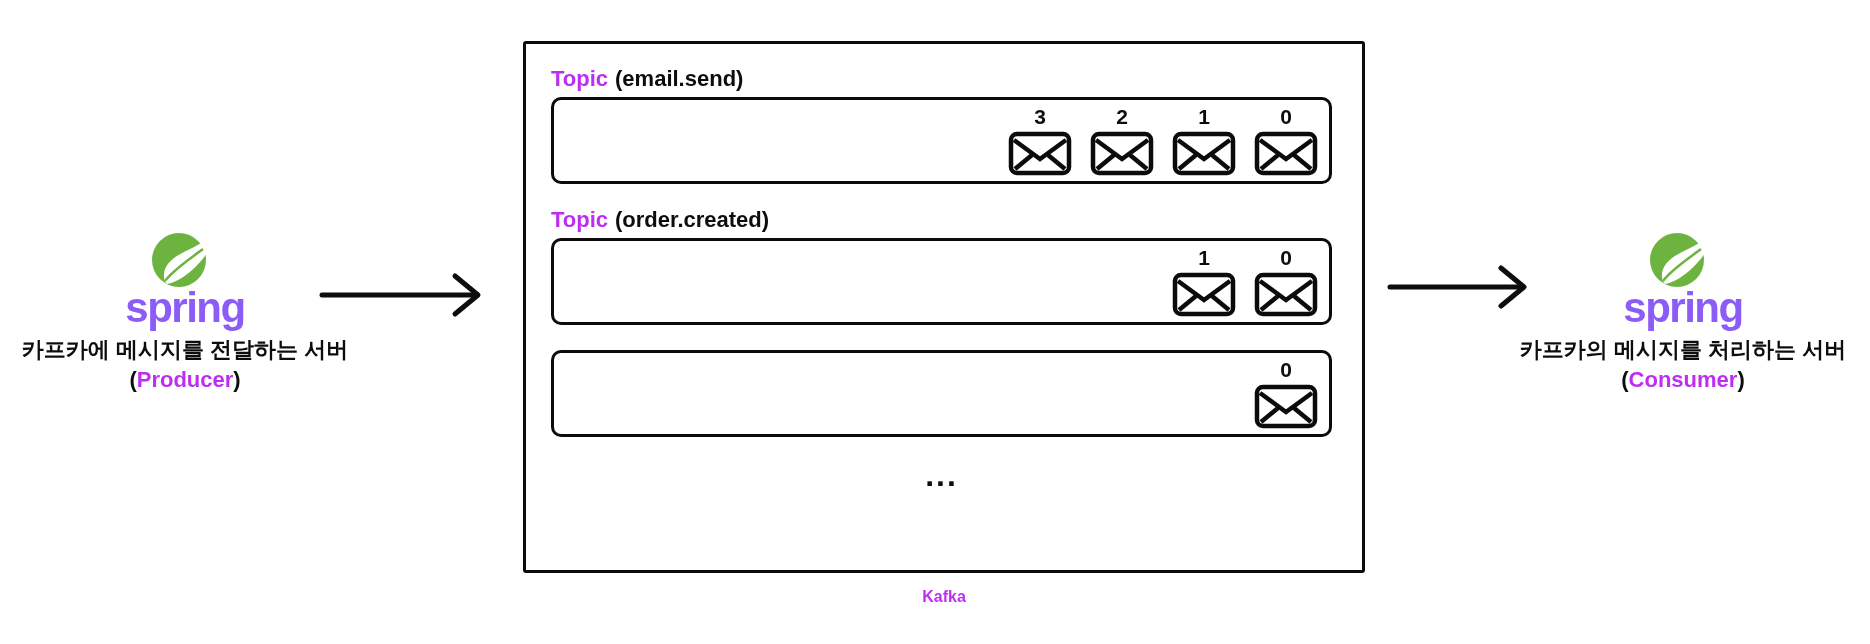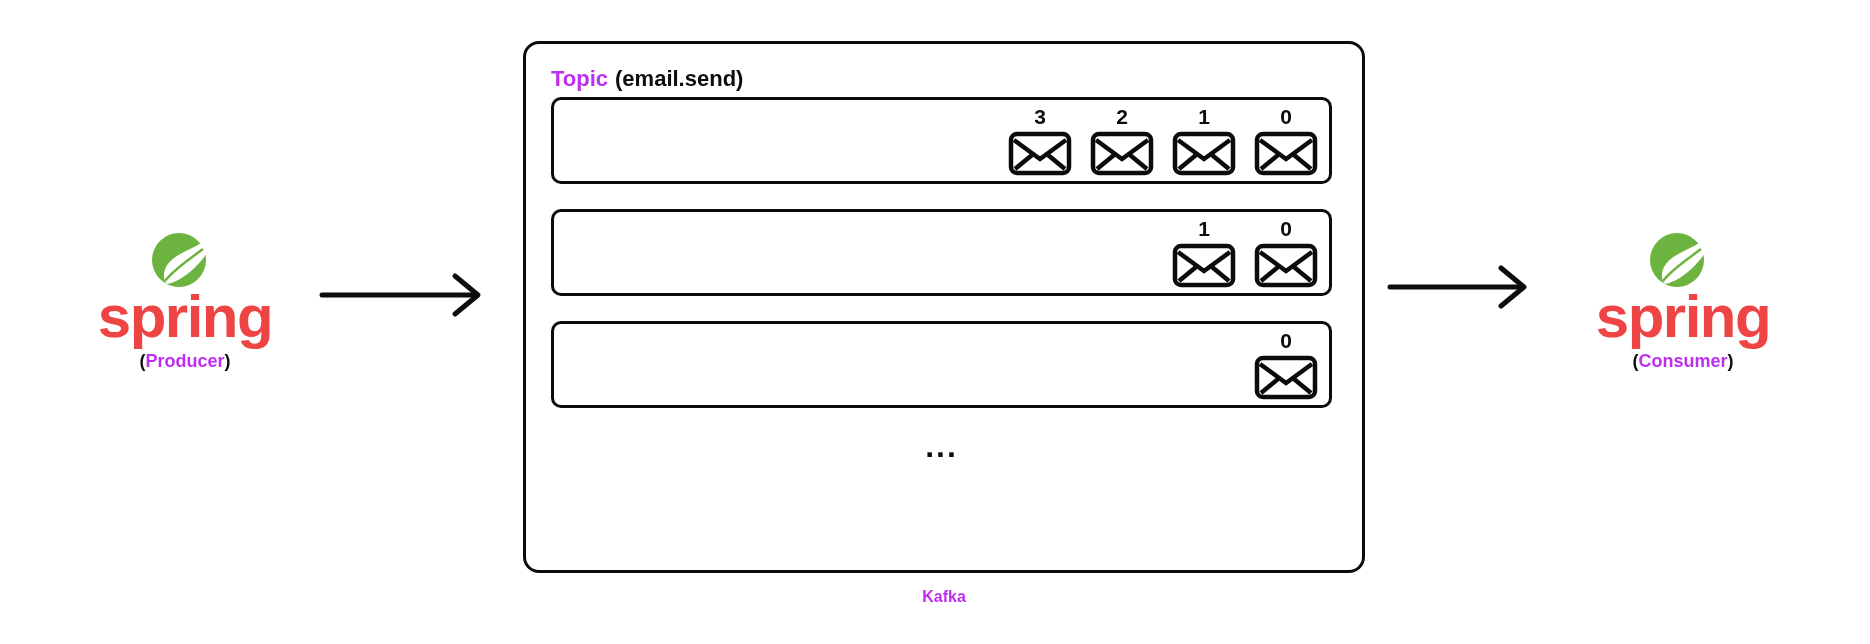--- a/index.html
+++ b/index.html
@@ -7,35 +7,35 @@
     width:1870px;height:644px;position:relative;overflow:hidden;
     font-family:"Liberation Sans","DejaVu Sans",sans-serif;color:#0d0d0d;
   }
   .abs{position:absolute;}
 
   
   .spring-node{display:flex;flex-direction:column;align-items:center;text-align:center;}
   .node-producer{left:5px;top:227px;width:360px;}
   .node-consumer{left:1503px;top:227px;width:360px;}
   .spring-wordmark{
-    font-size:60px;font-weight:bold;letter-spacing:-1.5px;line-height:1;
-    color:#ef4444;margin-top:-2px;
+    font-size:42px;font-weight:bold;letter-spacing:-1.5px;line-height:1;
+    color:#8b5cf6;margin-top:-2px;
   }
   .node-desc{font-size:22px;font-weight:bold;line-height:1.2;margin-top:8px;white-space:nowrap;}
-  .node-role{font-size:18px;font-weight:bold;line-height:1.2;margin-top:4px;}
+  .node-role{font-size:22px;font-weight:bold;line-height:1.2;margin-top:4px;}
   .accent{color:#BE2EF2;}
 
   
   .arrow svg{display:block;}
   .arrow path{stroke:#0d0d0d;stroke-width:5;fill:none;stroke-linecap:round;stroke-linejoin:round;}
 
   
   .kafka-box{
     left:523px;top:41px;width:842px;height:532px;box-sizing:border-box;
-    border:3px solid #0b0b0b;border-radius:16px;background:#fff;
+    border:3px solid #0b0b0b;border-radius:3px;background:#fff;
     padding:24px 30px 0 25px;
   }
   .topic-group{margin-bottom:25px;}
   .topic-label{font-size:22px;font-weight:bold;line-height:22px;margin-bottom:7px;white-space:nowrap;}
   .topic-label .topic-name{margin-left:7px;color:#0d0d0d;}
   .partition-box{
     position:relative;box-sizing:border-box;height:87px;
     border:3px solid #0b0b0b;border-radius:10px;background:#fff;
   }
   .partition-track{
@@ -57,20 +57,21 @@
 <body>
 
 <div class="abs spring-node node-producer">
   <svg width="92" height="62" viewBox="0 0 92 62">
     <circle cx="40" cy="33" r="27" fill="#6DB33F"></circle>
     <path d="M80 2 C70 13 57 19 45 25 C33 31 24 39 25 50 C25 53 26 55 28 57 C35 56 44 51 52 44 C65 33 75 17 80 2 Z" fill="#ffffff"></path>
     <path d="M26 54 C34 43 48 34 64 22" fill="none" stroke="#6DB33F" stroke-width="2.5"></path>
     <circle cx="20" cy="57" r="3" fill="#ffffff"></circle>
   </svg>
   <div class="spring-wordmark">spring</div>
+  <div class="node-desc">카프카에 메시지를 전달하는 서버</div>
   <div class="node-role"><span>(</span><span class="accent">Producer</span><span>)</span></div>
 </div>
 
 <div class="abs arrow" style="left:318px;top:272px;">
   <svg width="166" height="46" viewBox="0 0 166 46">
     <path d="M4 23 L158 23"></path>
     <path d="M137 4 L160 23 L137 42"></path>
   </svg>
 </div>
 
@@ -117,20 +118,21 @@
       <path d="M6 10 L32 29 L58 10" fill="none" stroke="#0b0b0b" stroke-width="4.5" stroke-linejoin="miter"></path>
       <path d="M7 39 L24 25" fill="none" stroke="#0b0b0b" stroke-width="4.5"></path>
       <path d="M57 39 L40 25" fill="none" stroke="#0b0b0b" stroke-width="4.5"></path>
     </svg>
   </div>
 </div>
     </div>
   </div>
 
   <div class="topic-group">
+    <div class="topic-label"><span class="accent">Topic</span><span class="topic-name">(order.created)</span></div>
     <div class="partition-box">
       <div class="partition-track">
   <div class="message">
     <span class="msg-num">1</span>
     <svg width="64" height="47" viewBox="0 0 64 47">
       <rect x="3" y="4" width="58" height="39" rx="6" fill="#ffffff" stroke="#0b0b0b" stroke-width="4.5"></rect>
       <path d="M6 10 L32 29 L58 10" fill="none" stroke="#0b0b0b" stroke-width="4.5" stroke-linejoin="miter"></path>
       <path d="M7 39 L24 25" fill="none" stroke="#0b0b0b" stroke-width="4.5"></path>
       <path d="M57 39 L40 25" fill="none" stroke="#0b0b0b" stroke-width="4.5"></path>
     </svg>
@@ -178,14 +180,15 @@
 </div>
 
 <div class="abs spring-node node-consumer">
   <svg width="92" height="62" viewBox="0 0 92 62">
     <circle cx="40" cy="33" r="27" fill="#6DB33F"></circle>
     <path d="M80 2 C70 13 57 19 45 25 C33 31 24 39 25 50 C25 53 26 55 28 57 C35 56 44 51 52 44 C65 33 75 17 80 2 Z" fill="#ffffff"></path>
     <path d="M26 54 C34 43 48 34 64 22" fill="none" stroke="#6DB33F" stroke-width="2.5"></path>
     <circle cx="20" cy="57" r="3" fill="#ffffff"></circle>
   </svg>
   <div class="spring-wordmark">spring</div>
+  <div class="node-desc">카프카의 메시지를 처리하는 서버</div>
   <div class="node-role"><span>(</span><span class="accent">Consumer</span><span>)</span></div>
 </div>
 
 </body></html>

